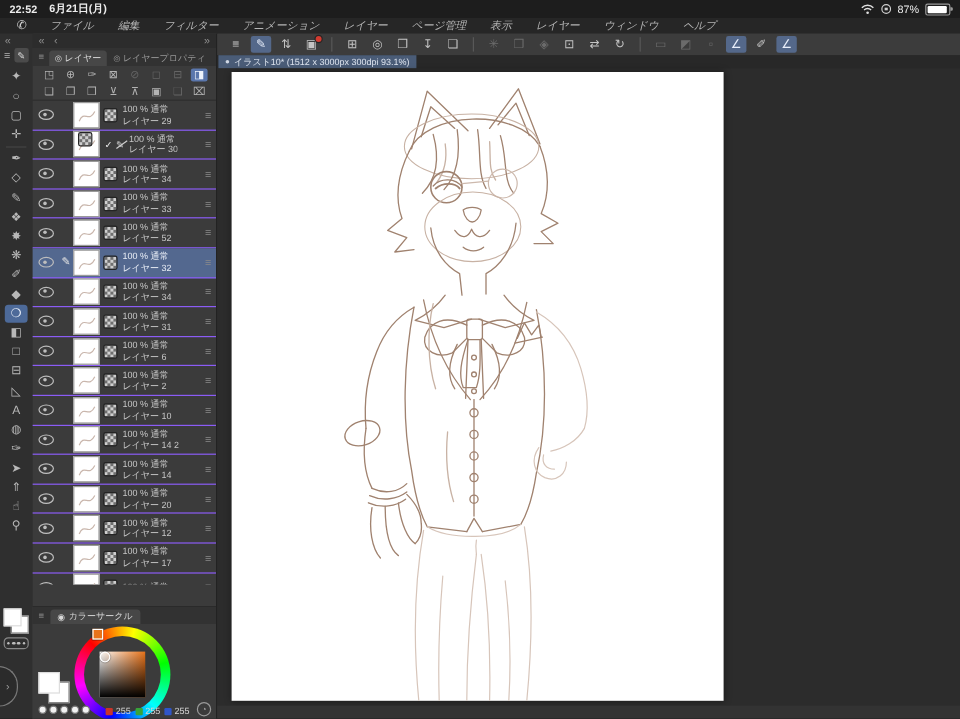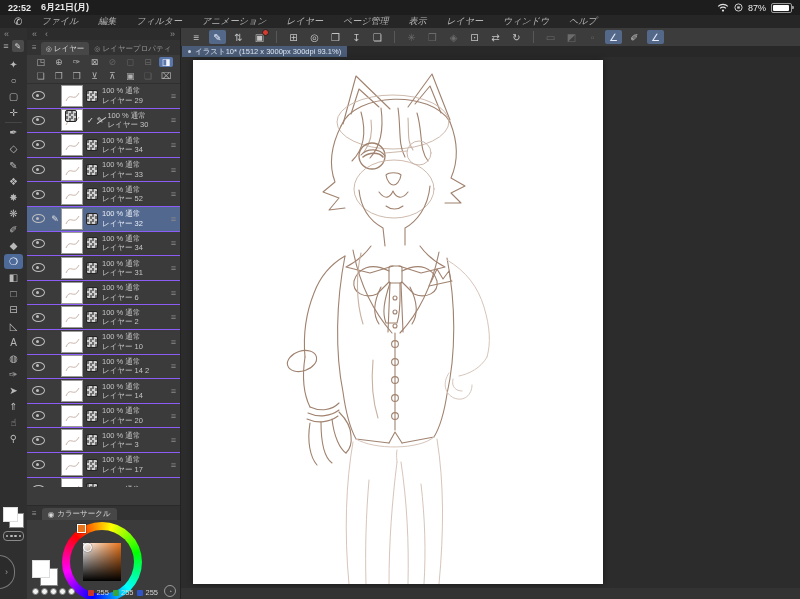--- a/index.html
+++ b/index.html
@@ -472,21 +472,21 @@
           <span class="eye"></span>
           <span class="col2"></span>
           <span class="thumb">
             <svg viewBox="0 0 20 20">
               <path d="M4,15 C8,5 12,17 17,7" fill="none" stroke="#c9b6ac" stroke-width="1"></path>
             </svg>
           </span>
           <span class="badge"></span>
           <div class="meta">
             <div class="op">100 % 通常</div>
-            <div class="nm">レイヤー 3</div>
+            <div class="nm">レイヤー 12</div>
           </div>
           <span class="handle">≡</span>
         </div>
         <div class="lrow">
           <span class="eye"></span>
           <span class="col2"></span>
           <span class="thumb">
             <svg viewBox="0 0 20 20">
               <path d="M4,15 C8,5 12,17 17,7" fill="none" stroke="#c9b6ac" stroke-width="1"></path>
             </svg>

